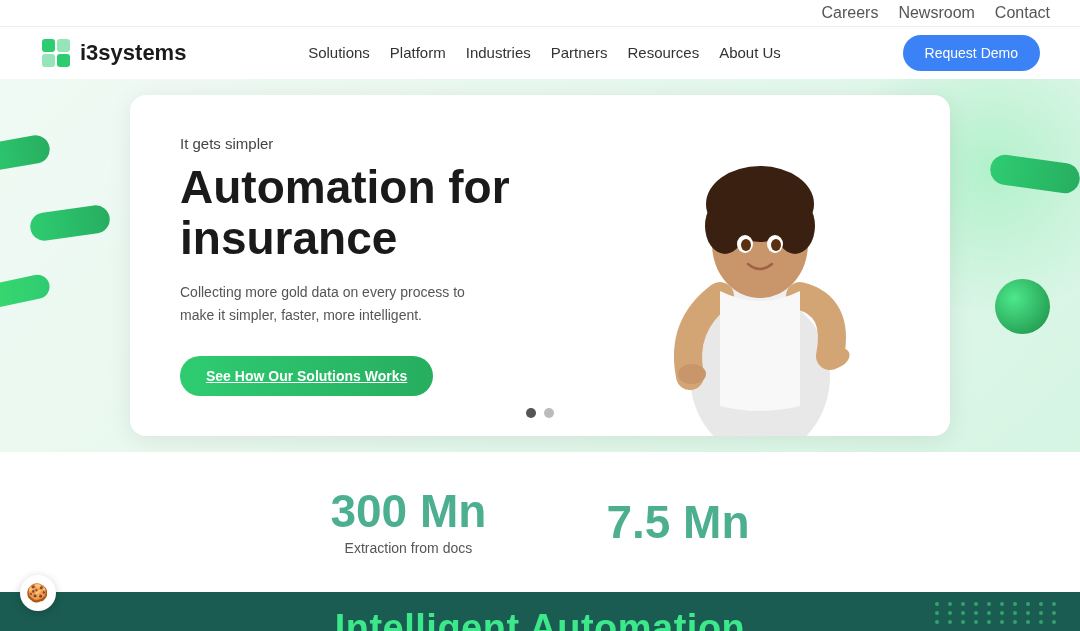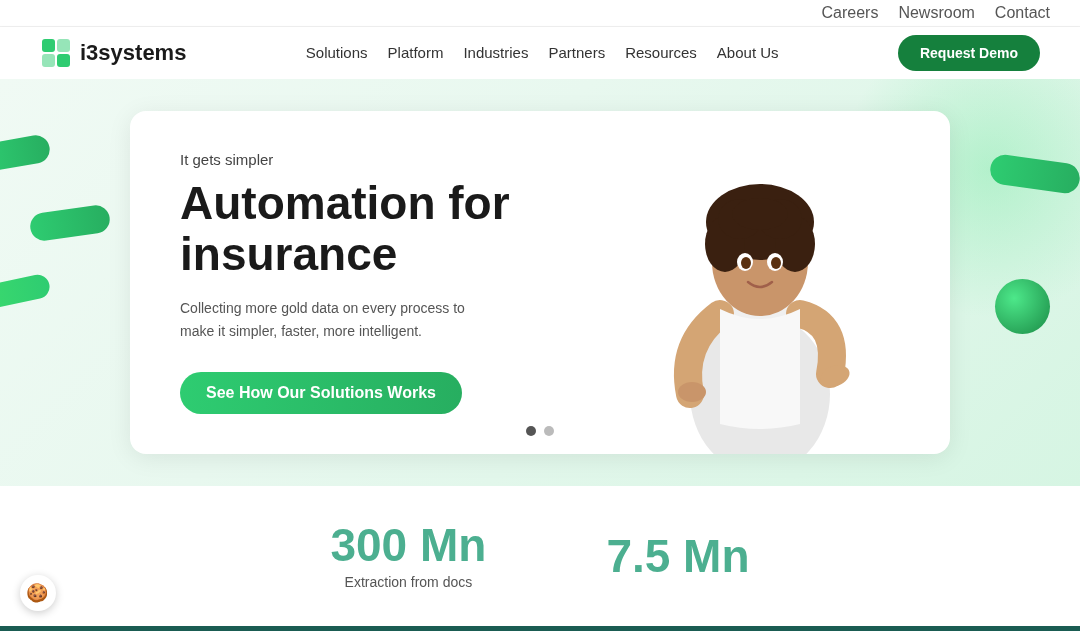--- a/index.html
+++ b/index.html
@@ -48,35 +48,35 @@
       gap: 20px;
       list-style: none;
     }
     .nav-links li a {
       text-decoration: none;
       font-size: 15px;
       color: #333;
       font-weight: 500;
     }
     .btn-request-demo {
-      background: #15803d;
+      background: #3b82f6;
       color: #fff;
       border: none;
       border-radius: 25px;
       padding: 10px 22px;
       font-size: 14px;
-      font-weight: 700;
+      font-weight: 400;
       cursor: pointer;
     }
 
     
     .hero-section {
       background: linear-gradient(135deg, #f0faf4 0%, #e8f8ef 40%, #d6f5e3 100%);
       position: relative;
-      padding: 32px 60px;
+      padding: 16px 60px;
       overflow: hidden;
       min-height: 370px;
     }
 
     
     .blob-left-top {
       position: absolute;
       left: -20px;
       top: 60px;
       width: 70px;
@@ -175,23 +175,24 @@
       line-height: 1.6;
       margin-bottom: 30px;
       max-width: 320px;
     }
     .btn-cta {
       background: linear-gradient(90deg, #2ecc71, #27ae60);
       color: #fff;
       border: none;
       border-radius: 25px;
       padding: 12px 26px;
-      font-size: 16px;
+      font-size: 14px;
       font-weight: 600;
       cursor: pointer;
+      text-decoration: underline;
     }
 
     
     .carousel-dots {
       position: absolute;
       bottom: 18px;
       left: 50%;
       transform: translateX(-50%);
       display: flex;
       gap: 8px;

